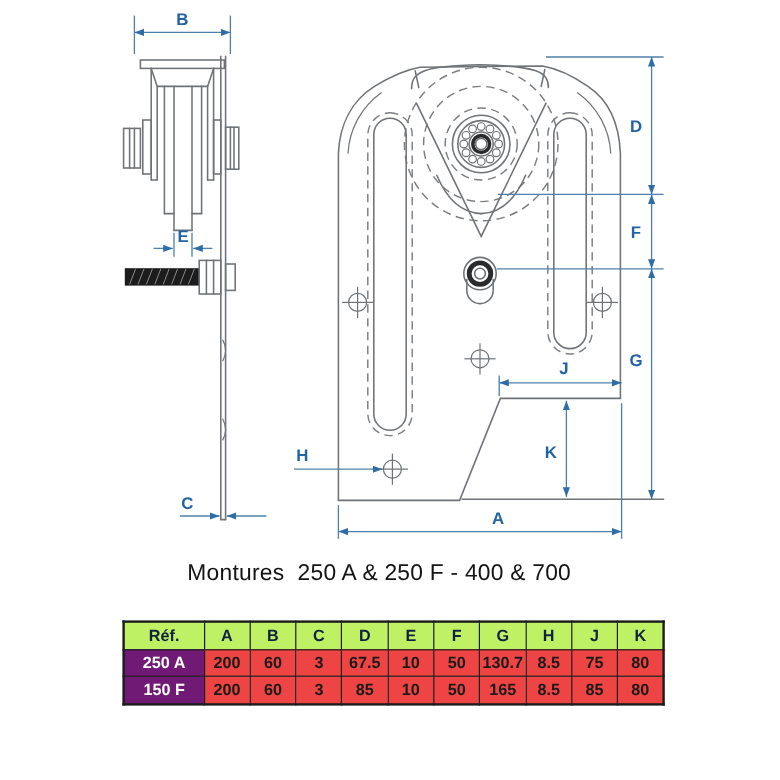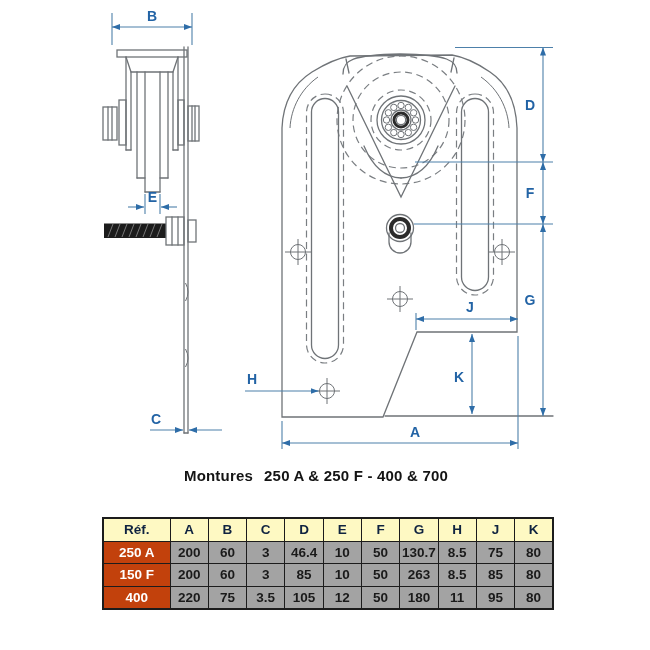--- a/index.html
+++ b/index.html
@@ -8,32 +8,32 @@
   
   #drawing{position:absolute;left:0;top:0;}
   .ln{stroke:#6f7377;stroke-width:1.3;fill:none;stroke-linecap:round;}
   .lnt{stroke:#6f7377;stroke-width:1;fill:none;}
   .lnd{stroke:#7a7e82;stroke-width:1.2;fill:none;stroke-dasharray:7 4.5;}
   .dim{stroke:#4d80aa;stroke-width:1.1;fill:none;}
   .dimtxt{fill:#2263a5;font-family:"Liberation Sans",sans-serif;font-size:14px;font-weight:bold;}
 
   
   .title{position:absolute;left:0;top:467px;width:632px;text-align:center;
-         font-size:15px;font-weight:bold;color:#141414;letter-spacing:.2px;}
+         font-size:19px;font-weight:normal;color:#141414;letter-spacing:.2px;}
   .title .models{margin-left:11px;}
 
   
   .spec-table-wrap{position:absolute;left:102px;top:517px;}
   table{border-collapse:collapse;table-layout:fixed;width:450px;border:2px solid #1c1c1c;}
   th,td{border:1.5px solid #1c1c1c;text-align:center;vertical-align:middle;
         height:21.5px;font-size:13.5px;font-weight:bold;padding:0;
         font-family:"Liberation Sans",sans-serif;}
-  thead th{background:#fef9c3;color:#0f2340;}
-  td.ref{background:#c2410c;color:#ffffff;margin-left:26px;}
-  td.val{background:#a3a3a3;color:#1a1a1a;}
+  thead th{background:#bef264;color:#0f2340;}
+  td.ref{background:#701a75;color:#ffffff;margin-left:26px;}
+  td.val{background:#ef4444;color:#1a1a1a;}
 </style>
 </head>
 <body>
 
 <svg id="drawing" width="650" height="460" viewBox="0 0 650 460" xmlns="http://www.w3.org/2000/svg">
   <defs>
     <marker id="arr" markerWidth="8.5" markerHeight="6.5" refX="8" refY="3" orient="auto-start-reverse" markerUnits="userSpaceOnUse">
       <path d="M0 0 L8 3 L0 6 Z" fill="#2e6da8"></path>
     </marker>
   </defs>
@@ -237,49 +237,36 @@
         <th>J</th>
         <th>K</th>
       </tr>
     </thead>
     <tbody>
       <tr>
         <td class="ref">250 A</td>
         <td class="val">200</td>
         <td class="val">60</td>
         <td class="val">3</td>
-        <td class="val">46.4</td>
+        <td class="val">67.5</td>
         <td class="val">10</td>
         <td class="val">50</td>
         <td class="val">130.7</td>
         <td class="val">8.5</td>
         <td class="val">75</td>
         <td class="val">80</td>
       </tr>
       <tr>
         <td class="ref">150 F</td>
         <td class="val">200</td>
         <td class="val">60</td>
         <td class="val">3</td>
         <td class="val">85</td>
         <td class="val">10</td>
         <td class="val">50</td>
-        <td class="val">263</td>
+        <td class="val">165</td>
         <td class="val">8.5</td>
         <td class="val">85</td>
-        <td class="val">80</td>
-      </tr>
-      <tr>
-        <td class="ref">400</td>
-        <td class="val">220</td>
-        <td class="val">75</td>
-        <td class="val">3.5</td>
-        <td class="val">105</td>
-        <td class="val">12</td>
-        <td class="val">50</td>
-        <td class="val">180</td>
-        <td class="val">11</td>
-        <td class="val">95</td>
         <td class="val">80</td>
       </tr>
     </tbody>
   </table>
 </div>
 
 </body></html>

